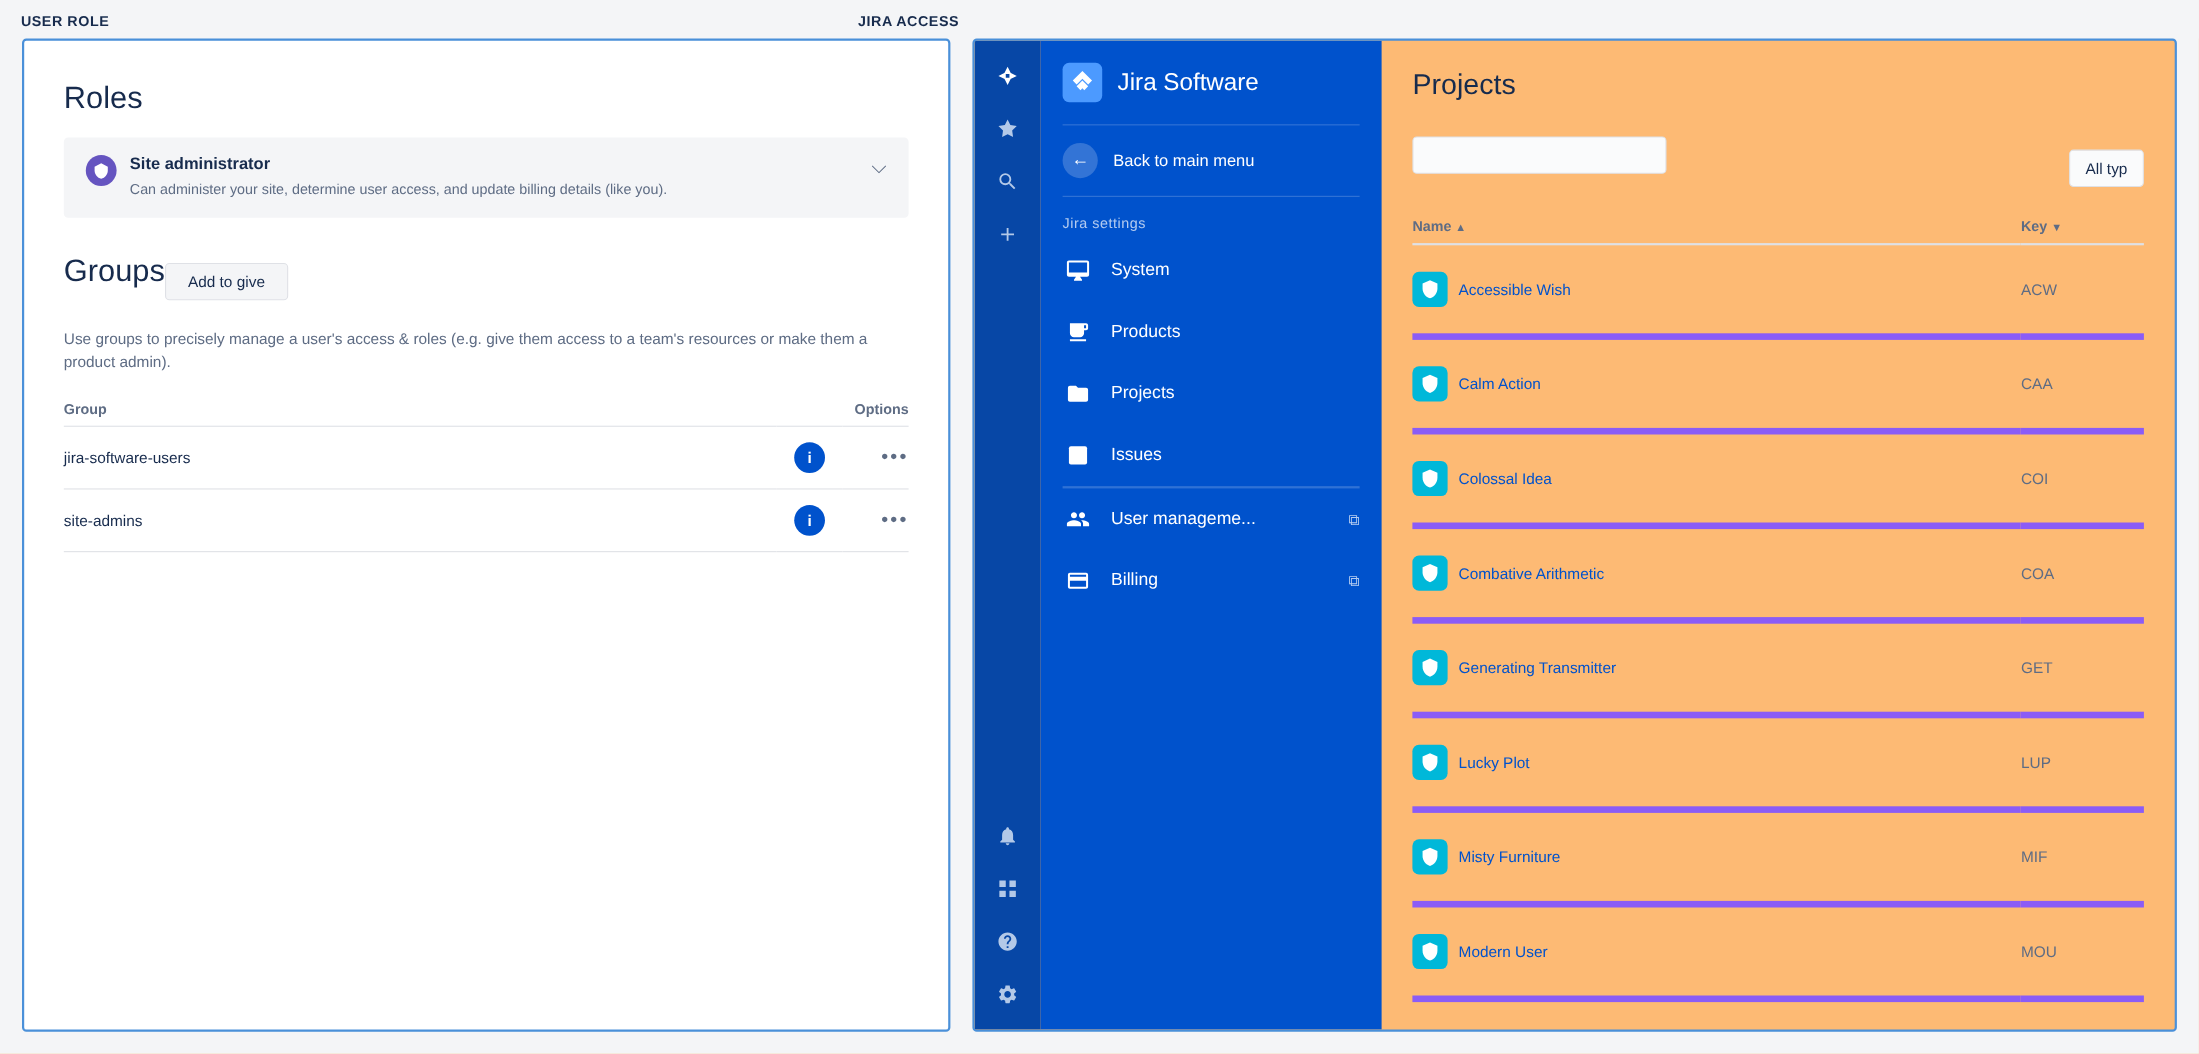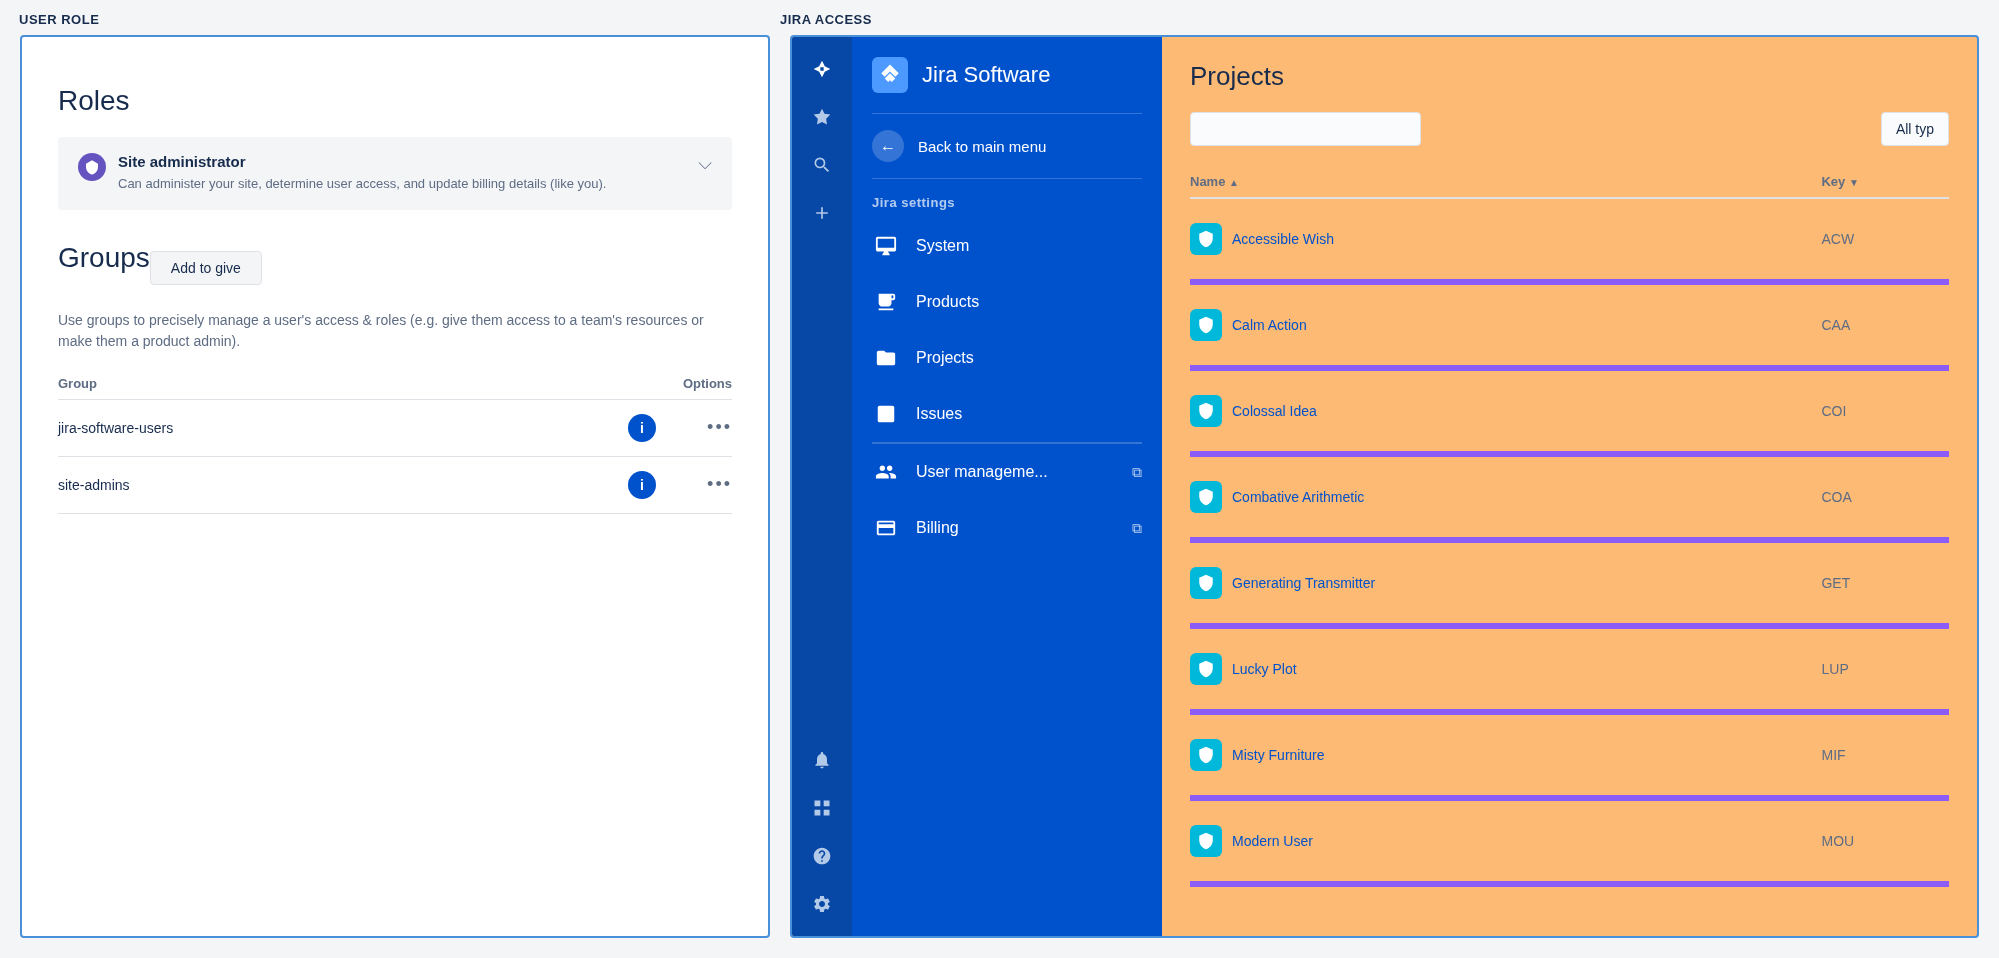--- a/index.html
+++ b/index.html
@@ -30,25 +30,25 @@
 
     .main-content {
       display: flex;
       flex: 1;
       padding: 0 20px 20px 20px;
       gap: 20px;
     }
 
     
     .left-panel {
-      width: 750px;
+      width: 844px;
       border: 2px solid #4a90d9;
       background: #fff;
       border-radius: 4px;
-      padding: 48px 36px;
+      padding: 36px 36px;
       flex-shrink: 0;
     }
 
     .roles-section h2 {
       font-size: 28px;
       font-weight: 400;
       color: #172b4d;
       margin-bottom: 20px;
     }
 
@@ -247,21 +247,21 @@
       background: rgba(255,255,255,0.2);
       display: flex;
       align-items: center;
       justify-content: center;
       font-size: 16px;
       color: #fff;
     }
     .jira-settings-label {
       color: rgba(255,255,255,0.7);
       font-size: 13px;
-      font-weight: 700;
+      font-weight: 400;
       padding: 16px 20px 8px 20px;
       letter-spacing: 0.5px;
     }
     .jira-menu-item {
       display: flex;
       align-items: center;
       gap: 16px;
       padding: 14px 20px;
       color: #fff;
       cursor: pointer;
@@ -332,20 +332,21 @@
       font-size: 14px;
     }
     .projects-filter-btn {
       border: 1px solid #dfe1e6;
       background: #fafbfc;
       border-radius: 4px;
       padding: 8px 14px;
       font-size: 14px;
       color: #172b4d;
       cursor: pointer;
+      margin-top: 24px;
     }
     .projects-table {
       width: 100%;
       border-collapse: collapse;
     }
     .projects-table thead th {
       font-size: 13px;
       font-weight: 600;
       color: #5e6c84;
       text-align: left;

